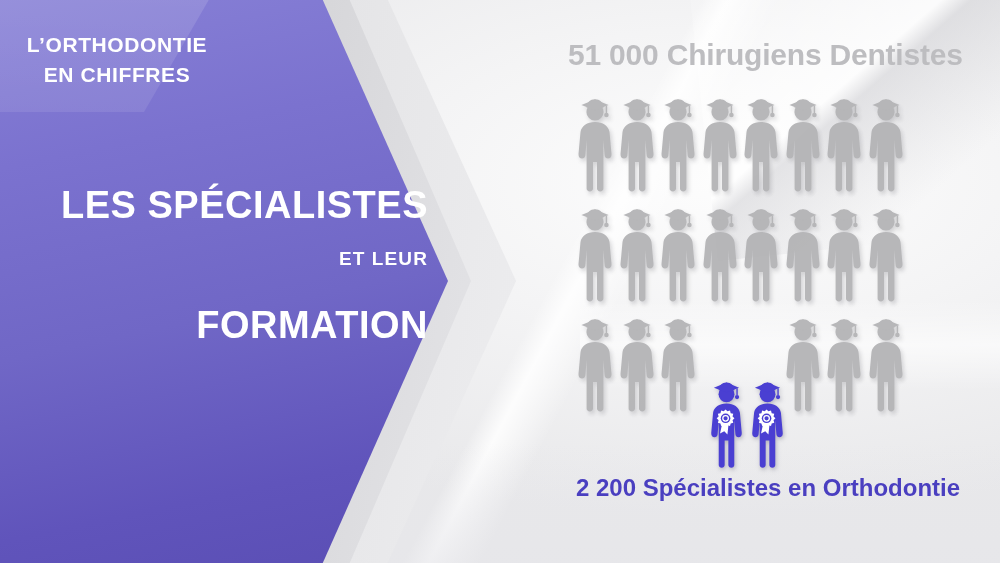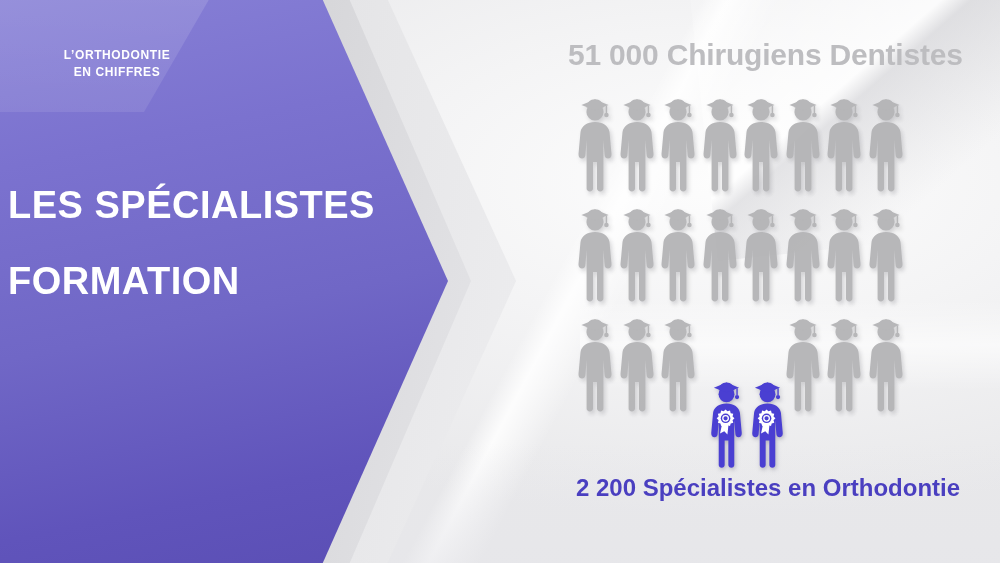--- a/index.html
+++ b/index.html
@@ -73,38 +73,38 @@
     top: 0;
     left: 0;
     width: 215px;
     height: 116px;
     background: linear-gradient(180deg, rgba(255,255,255,0.13) 0%, rgba(255,255,255,0.09) 100%);
     clip-path: polygon(0 0, 215px 0, 148px 116px, 0 116px);
   }
 
   .kicker {
     position: absolute;
-    top: 47px;
+    top: 30px;
     left: 22px;
     width: 190px;
     color: #ffffff;
-    font-size: 12px;
+    font-size: 21px;
     font-weight: 700;
     letter-spacing: 0.6px;
     line-height: 1.45;
     text-align: center;
   }
   .kicker .k-line { display: block; white-space: nowrap; }
 
   .title-block {
     position: absolute;
     top: 186px;
     left: 8px;
     width: 420px;
-    text-align: left;
+    text-align: right;
     color: #ffffff;
   }
   .t-main {
     font-size: 38px;
     font-weight: 700;
     letter-spacing: 0.5px;
     line-height: 1.05;
     white-space: nowrap;
   }
   .t-sub {
@@ -174,20 +174,21 @@
     <div class="banner"></div>
   </div>
 
   <div class="kicker">
     <span class="k-line">L’ORTHODONTIE</span>
     <span class="k-line">EN CHIFFRES</span>
   </div>
 
   <div class="title-block">
     <div class="t-main">LES SPÉCIALISTES</div>
+    <div class="t-sub">ET LEUR</div>
     <div class="t-main2">FORMATION</div>
   </div>
 
   <div class="headline">51 000 Chirugiens Dentistes</div>
 
   <div class="people-field">
       <div class="person" style="left: 0px; top: 0px; filter: drop-shadow(rgba(160, 160, 165, 0.45) 2px 3px 2px); opacity: 0.95;">
         <svg viewBox="0 0 40 100">
           <g fill="#b4b4b6">
             <path d="M20 30 C12 30 6.5 34 5.5 40 L3.5 62 C3.3 65 5 66.6 7 66.6 C8.8 66.6 10.2 65.3 10.4 63.3 L11.6 48 L11.6 96.5 C11.6 98.3 13 99.4 14.8 99.4 C16.6 99.4 18 98.3 18 96.5 L18 70 L22 70 L22 96.5 C22 98.3 23.4 99.4 25.2 99.4 C27 99.4 28.4 98.3 28.4 96.5 L28.4 48 L29.6 63.3 C29.8 65.3 31.2 66.6 33 66.6 C35 66.6 36.7 65 36.5 62 L34.5 40 C33.5 34 28 30 20 30 Z"></path>

